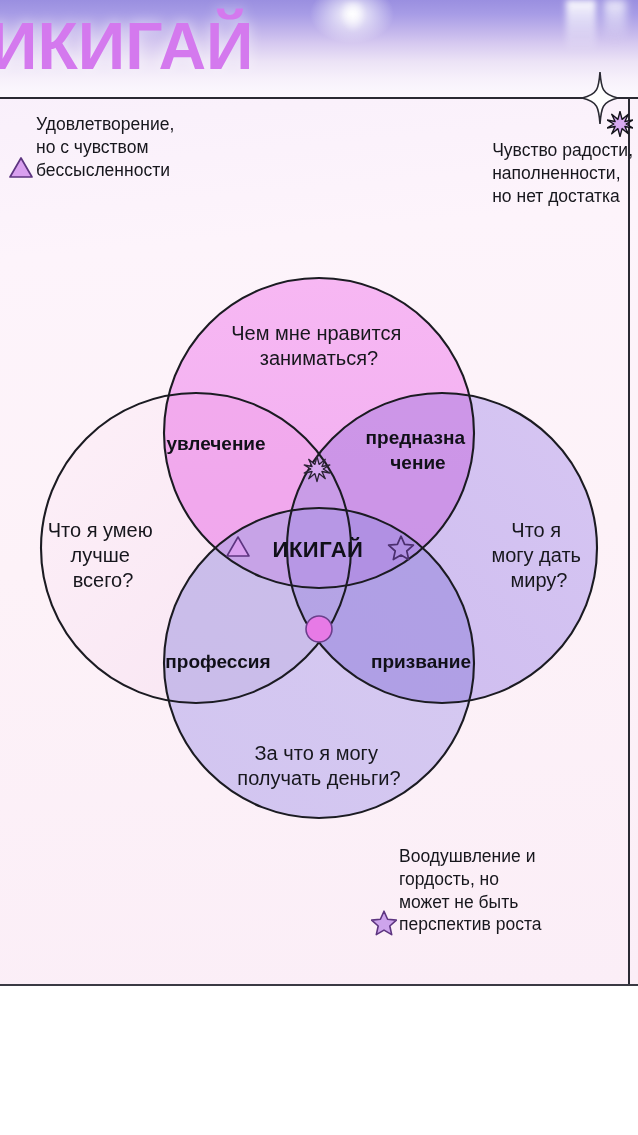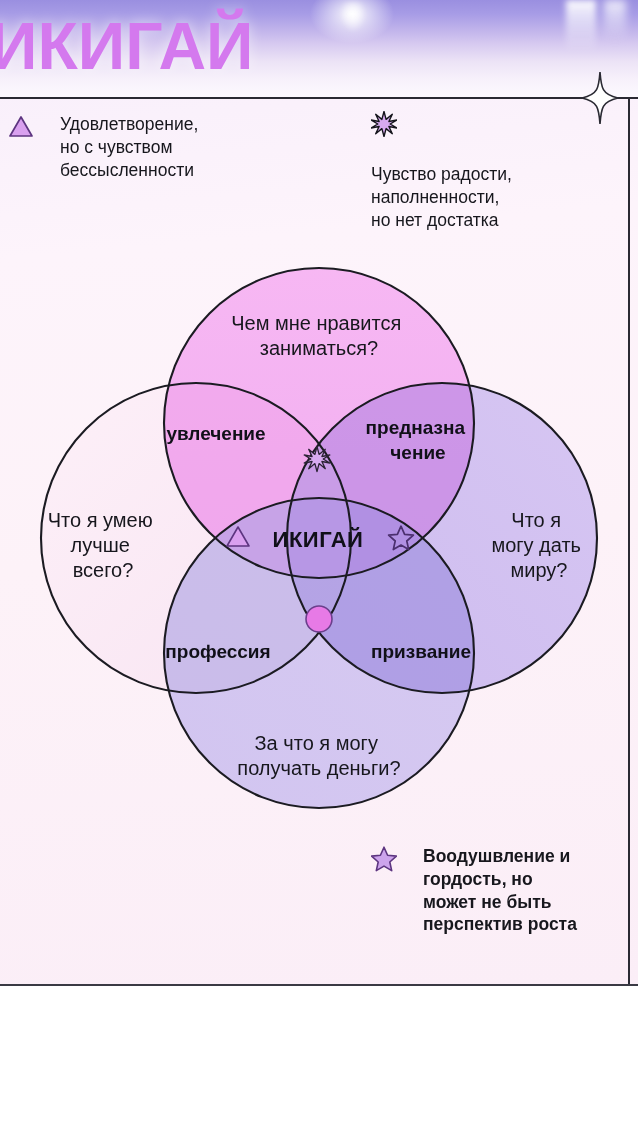--- a/index.html
+++ b/index.html
@@ -73,33 +73,33 @@
   
   #rule-bottom{
     position:absolute;left:0;top:984px;width:638px;height:2px;
     background:#3a3a44;
   }
 
   
   #sparkle-corner{position:absolute;left:582px;top:72px;width:36px;height:52px;}
 
   
-  .legend{position:absolute;display:flex;align-items:flex-start;gap:26px;}
+  .legend{position:absolute;display:flex;align-items:flex-end;gap:2px;}
   .legend .lg-icon{flex:0 0 auto;width:26px;height:26px;margin-top:1px;}
   .legend .lg-text{
     font-size:17.5px;line-height:1.30;color:#17171d;white-space:pre-line;
     font-family:"Liberation Sans","DejaVu Sans",sans-serif;
   }
   #legend-tl{left:8px; top:113px;  width:290px;}
   #legend-tr{left:371px;top:110px; width:262px;flex-direction:column;}
   #legend-bl{left:8px; top:845px;  width:300px;}
-  #legend-br{left:371px;top:845px; width:265px;font-weight:bold;}
-
-  
-  #venn{position:absolute;left:11px;top:238px;width:616px;height:600px;}
+  #legend-br{left:371px;top:845px; width:265px;}
+
+  
+  #venn{position:absolute;left:11px;top:248px;width:616px;height:600px;}
   #venn svg{display:block;}
 
   .ring-label{
     font-family:"Liberation Sans","DejaVu Sans",sans-serif;
     font-size:20px;fill:#17171d;
   }
   .ov-label{
     font-family:"Liberation Sans","DejaVu Sans",sans-serif;
     font-size:19px;font-weight:bold;fill:#101018;
   }

